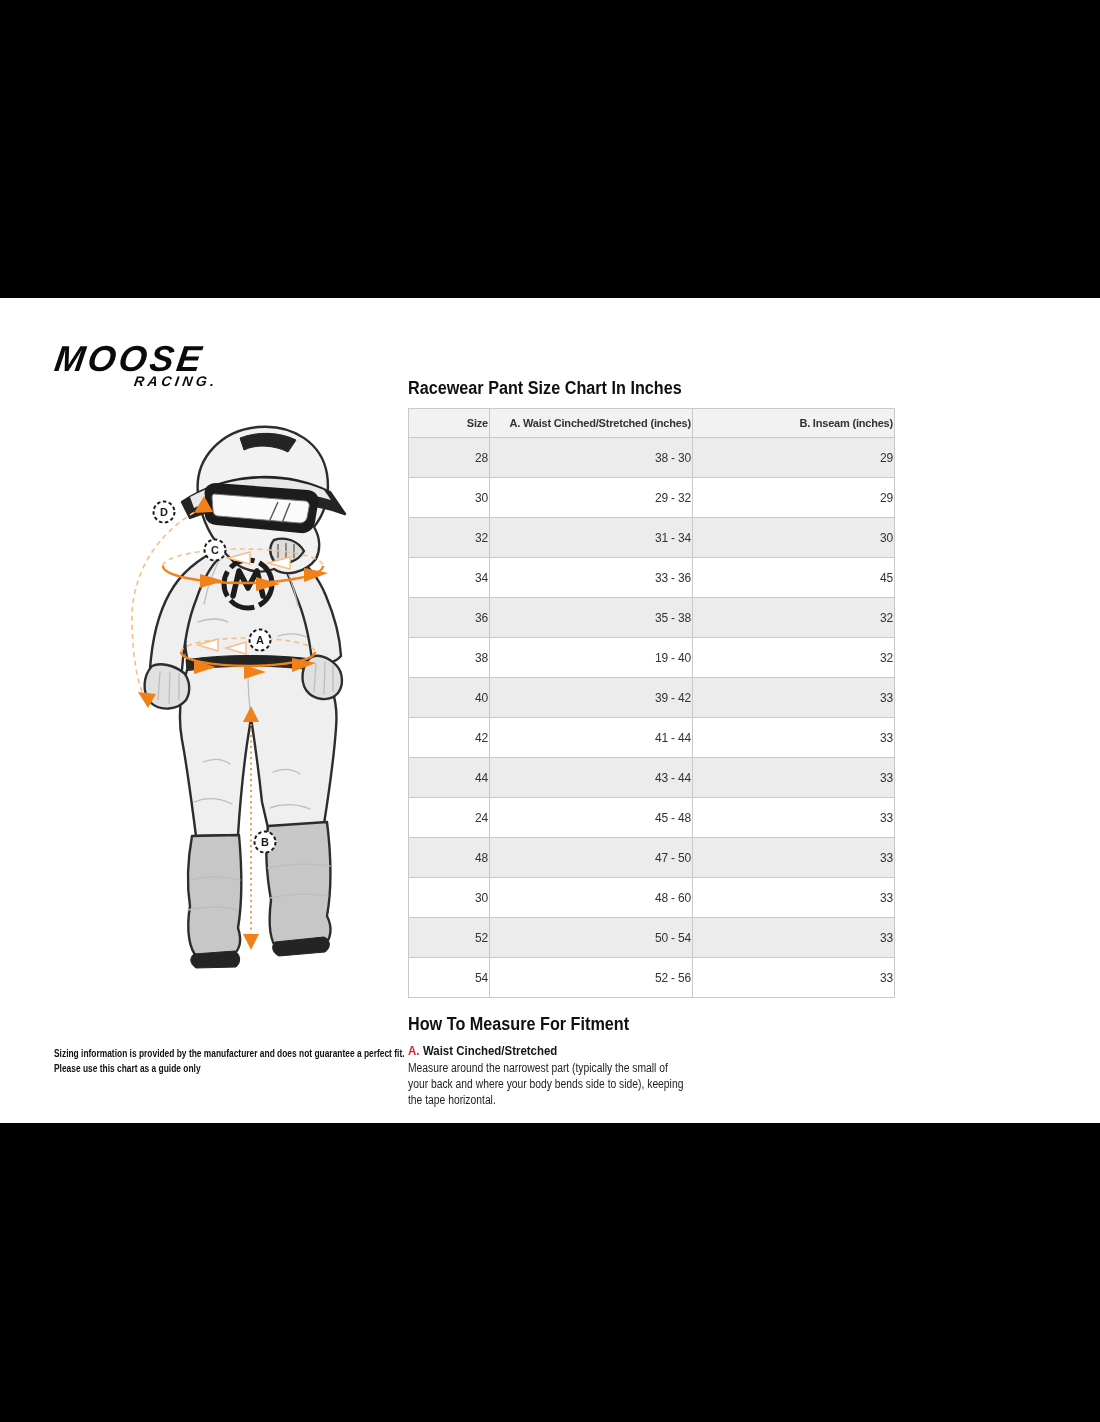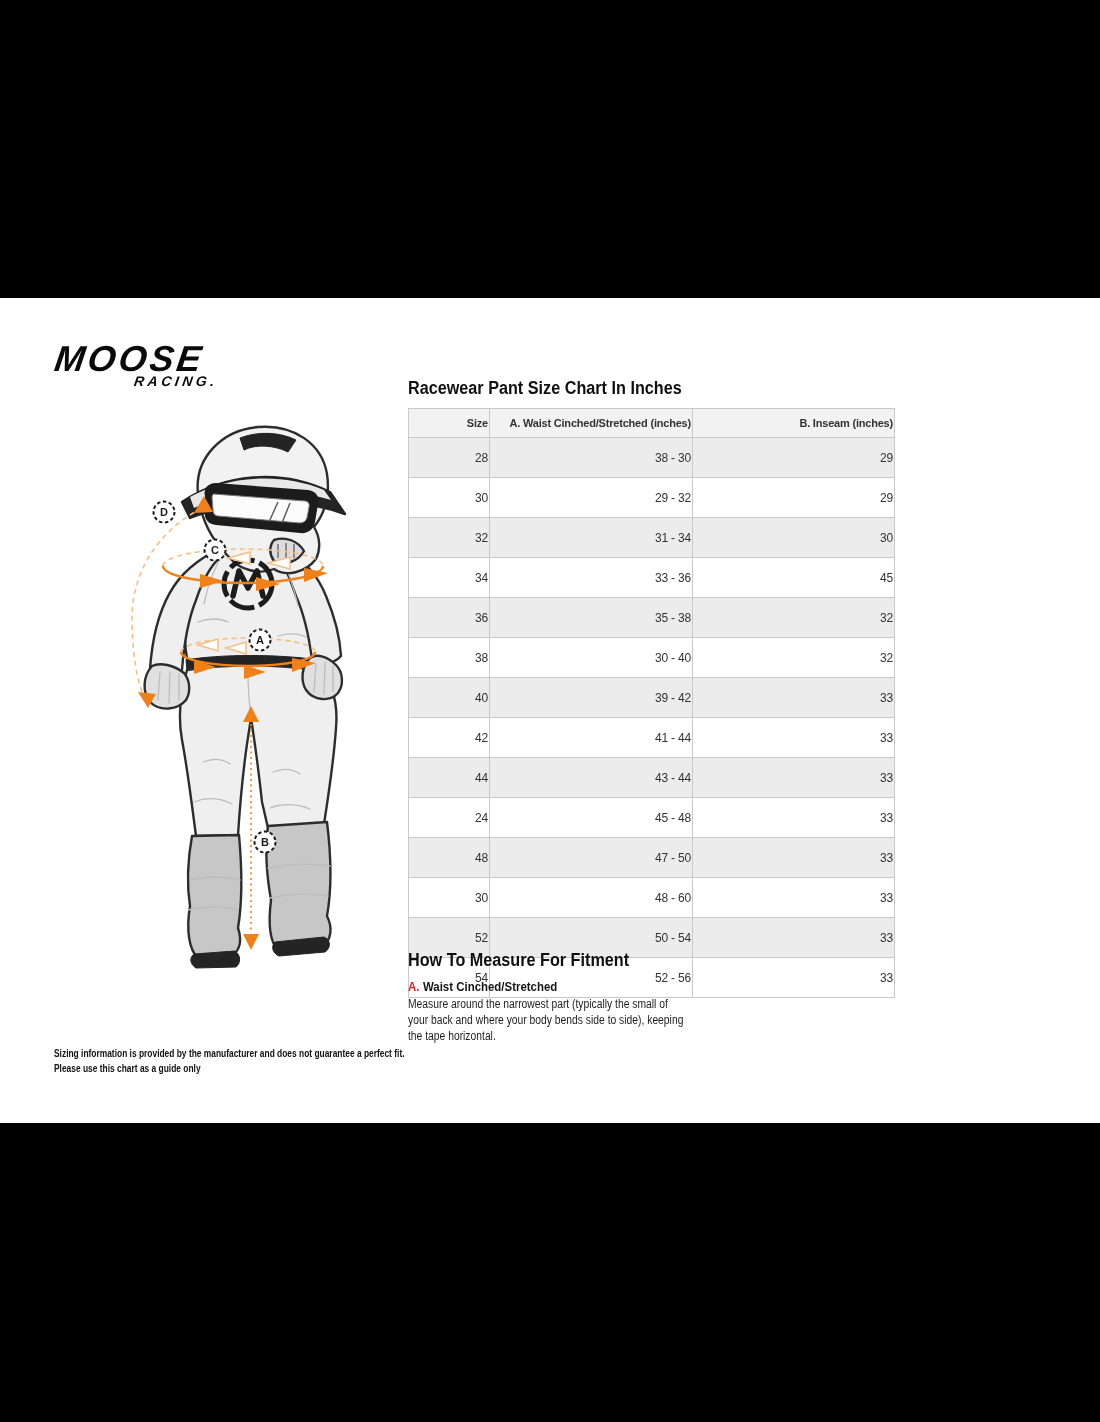--- a/index.html
+++ b/index.html
@@ -38,21 +38,21 @@
   .chart-title{font-size:18px;font-weight:bold;color:#101010;white-space:nowrap;
     transform:scaleX(0.9);transform-origin:left center;margin:0 0 9px 0}
   table{border-collapse:collapse;width:486px;table-layout:fixed}
   th,td{border:1px solid var(--tbl-border,#C9C9C9);text-align:right;color:#333;vertical-align:middle}
   th{height:26px;font-size:11px;font-weight:bold;letter-spacing:-0.2px;background:var(--tbl-head,#F2F2F2)}
   td{height:37px;font-size:12px;font-weight:normal;letter-spacing:-0.2px}
   tbody tr:nth-child(odd){background:var(--tbl-alt,#ECECEC)}
   tbody tr:nth-child(even){background:#fff}
 
   
-  .howto{position:absolute;left:408px;top:652px;width:640px}
+  .howto{position:absolute;left:408px;top:716px;width:640px}
   .howto-title{font-size:18px;font-weight:bold;color:#101010;white-space:nowrap;
     transform:scaleX(0.9);transform-origin:left center;margin:0 0 8px 0}
   .howto-cols{display:flex}
   .col-a{width:304px}
   .col-b{width:300px}
   .sub{font-size:13px;font-weight:bold;color:#141414;white-space:nowrap;
     transform:scaleX(0.88);transform-origin:left center}
   .sub .letter{color:var(--red,#E31E26);margin-right:4px}
   .para{font-size:12px;line-height:16px;color:#1d1d1d;white-space:pre-line;margin-top:2px;
     transform:scaleX(0.86);transform-origin:left top;width:352px}
@@ -219,21 +219,21 @@
             <td>33 - 36</td>
             <td>45</td>
           </tr>
           <tr>
             <td>36</td>
             <td>35 - 38</td>
             <td>32</td>
           </tr>
           <tr>
             <td>38</td>
-            <td>30 - 40</td>
+            <td>19 - 40</td>
             <td>32</td>
           </tr>
           <tr>
             <td>40</td>
             <td>39 - 42</td>
             <td>33</td>
           </tr>
           <tr>
             <td>42</td>
             <td>41 - 44</td>

